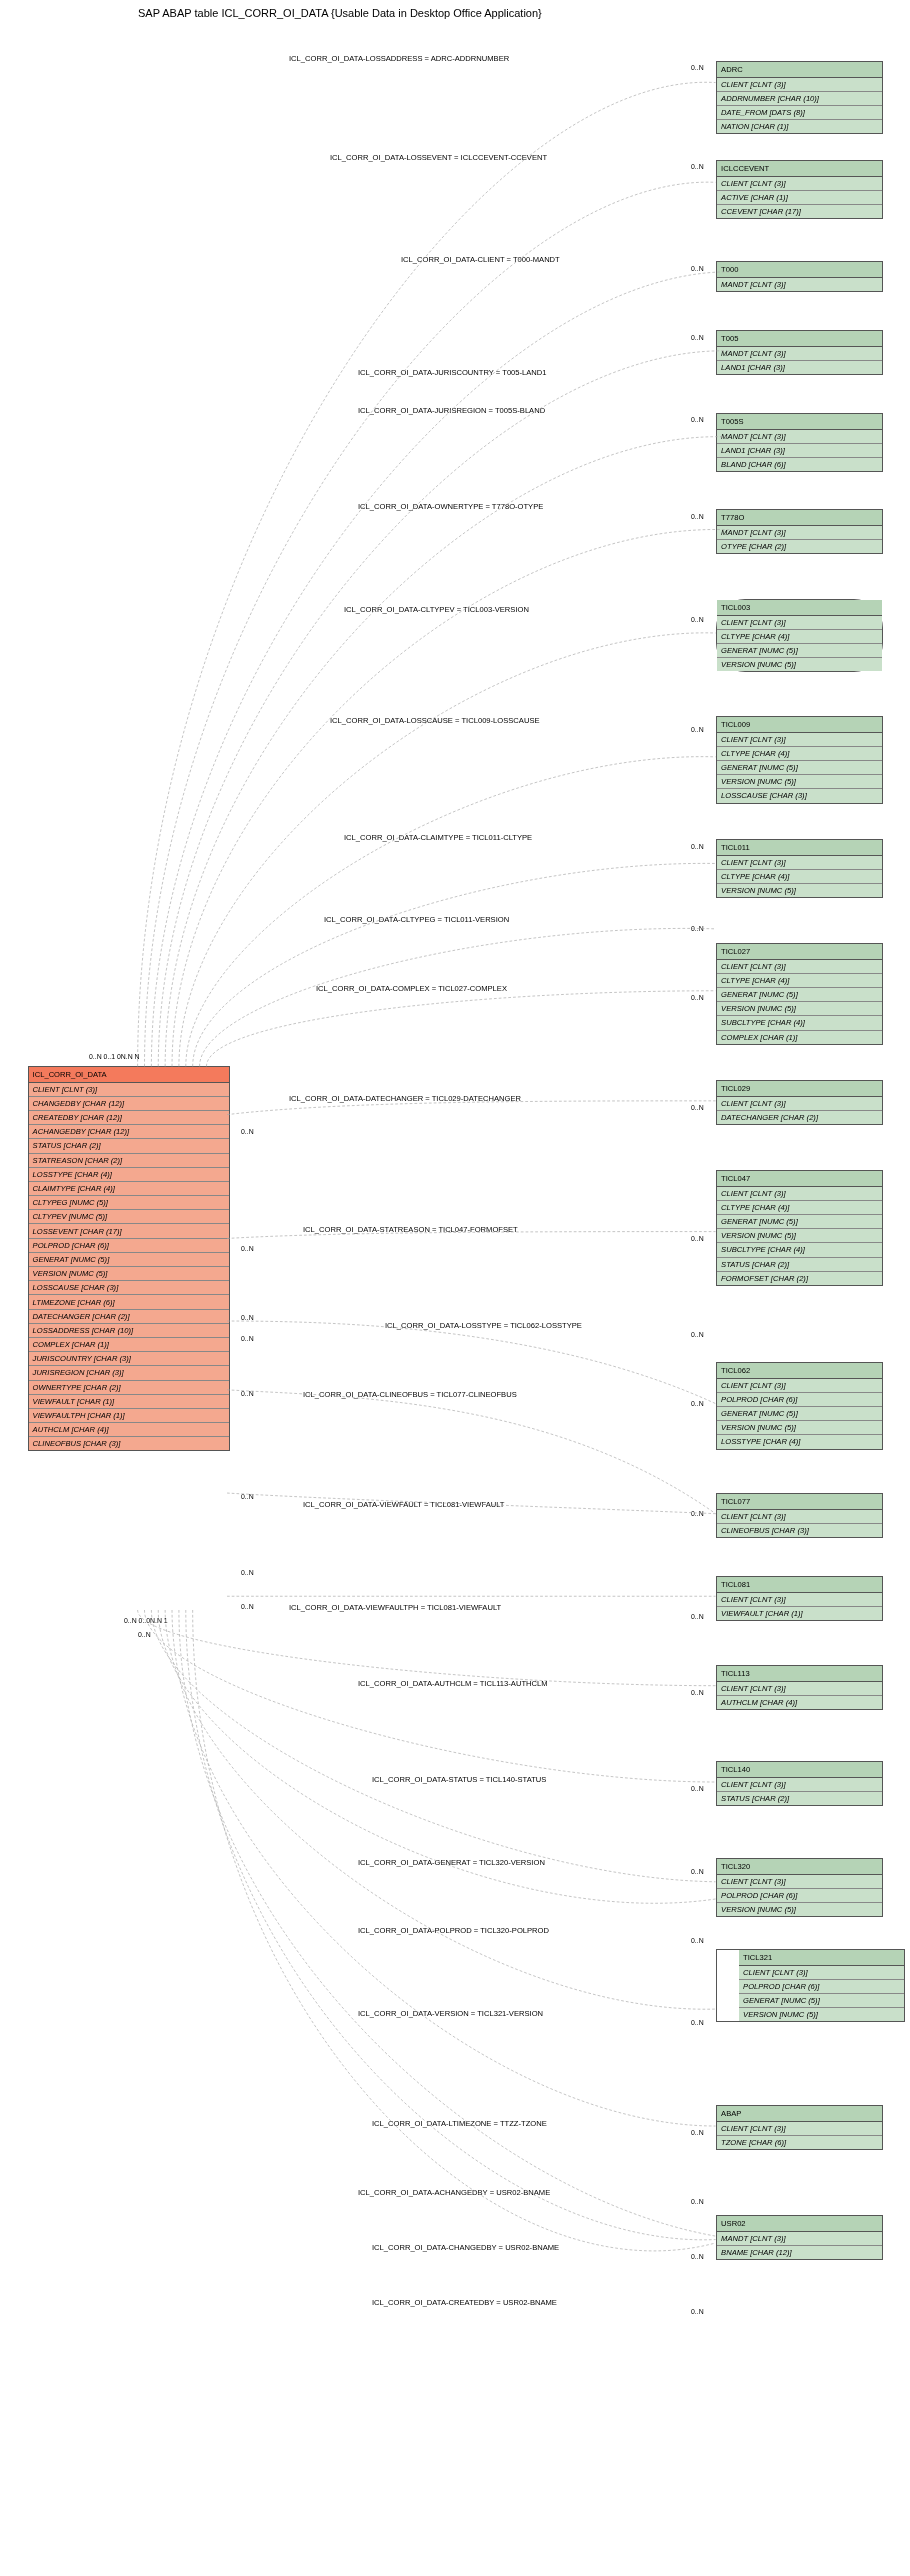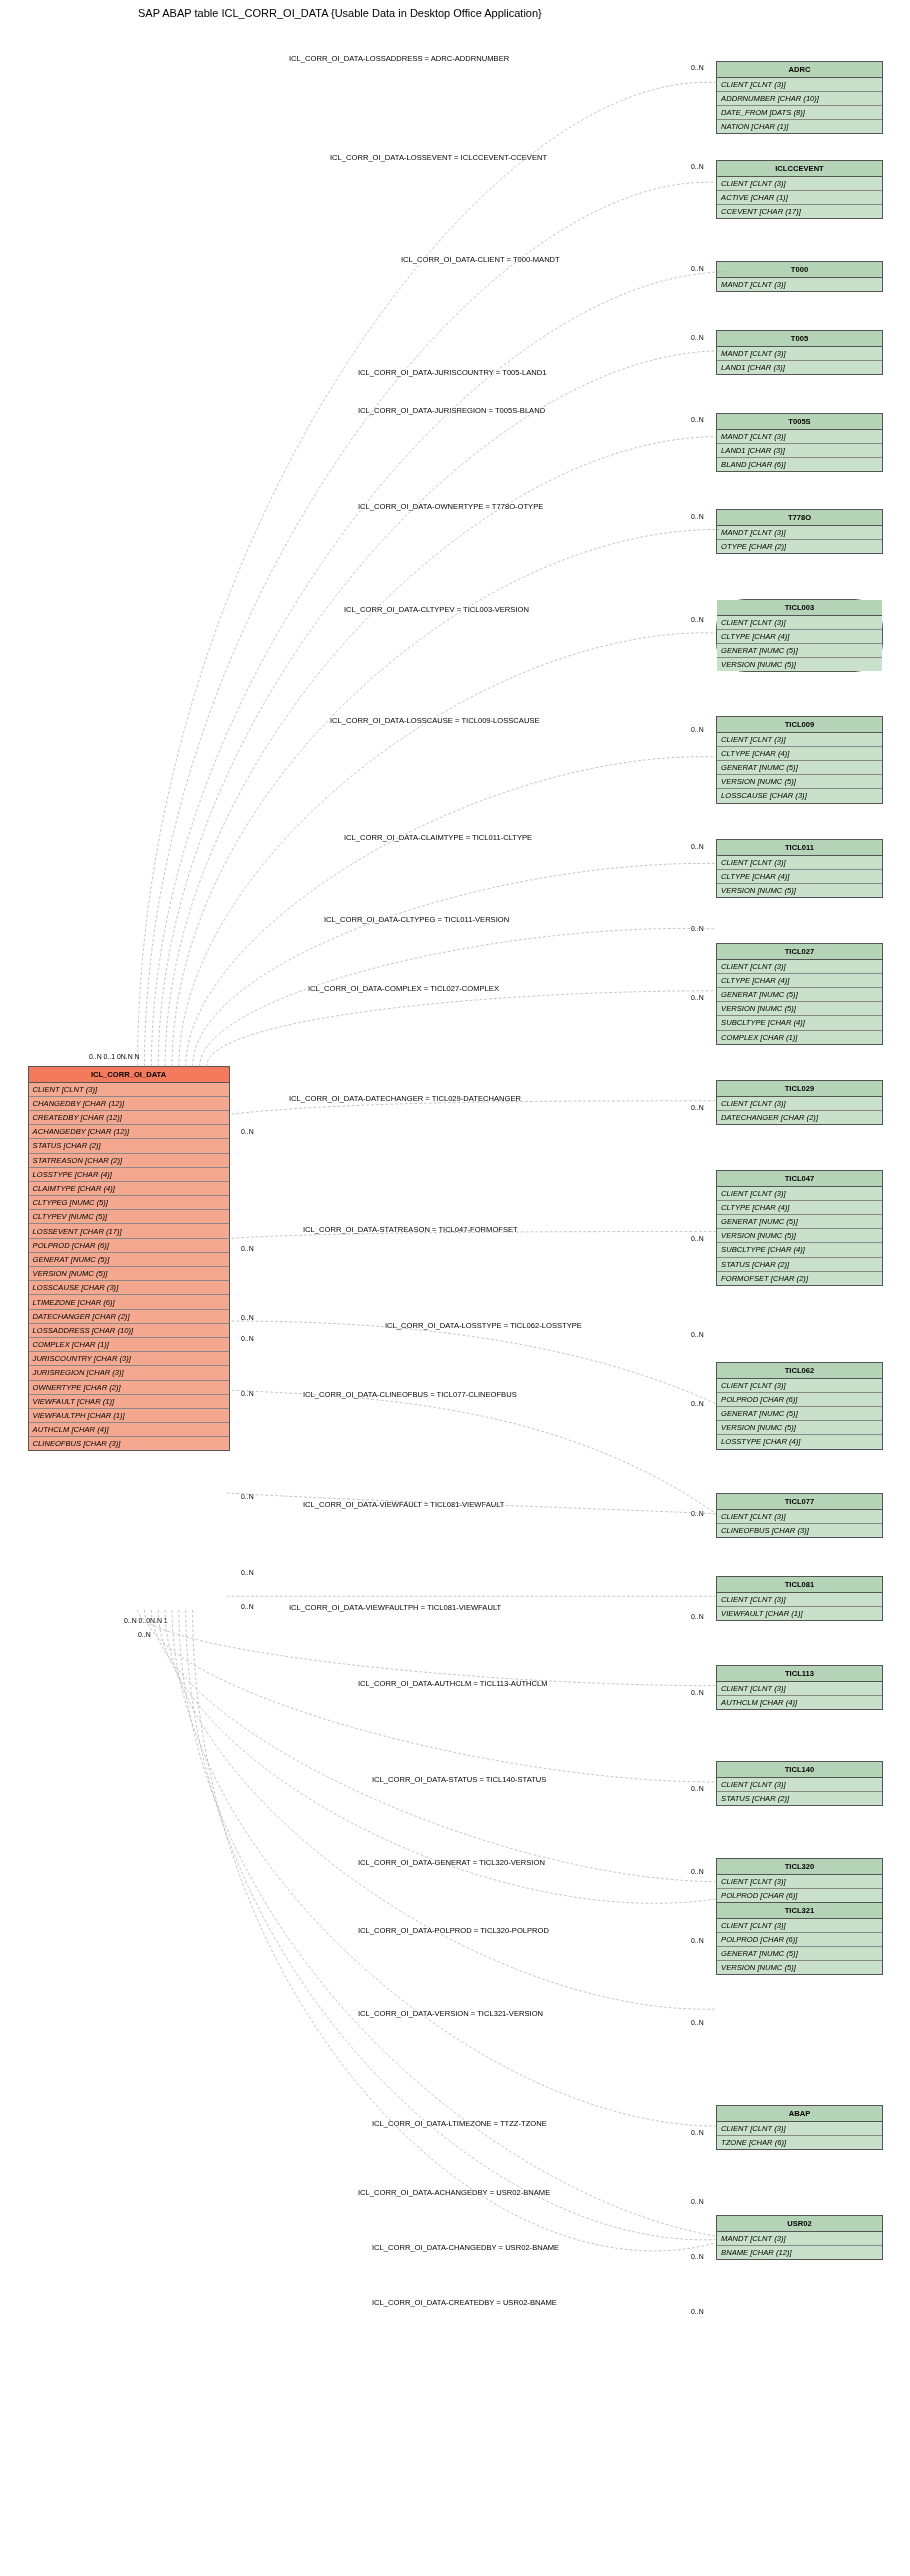--- a/index.html
+++ b/index.html
@@ -1,19 +1,19 @@
 <!DOCTYPE html>
 <html style="font-size:11px"><head>
 <meta charset="utf-8">
 <style>
 body{margin:0;padding:0;font-family:Arial,Helvetica,sans-serif;font-size:7.6px;background:#fff;color:#000}
 .canvas{position:relative;width:911px;height:2576px}
 .title{position:absolute;left:138px;top:6.9px;font-size:11px}
 .entity{position:absolute;border:0.7px solid #555}
-.entity .hdr{text-align:center;font-weight:bold;padding:2.8px 4.1px;border-bottom:0.7px solid #555}
+.entity .hdr{font-weight:normal;padding:2.8px 4.1px;border-bottom:0.7px solid #555}
 .entity .row{padding:2.1px 4.1px;border-bottom:0.7px solid #888;font-style:italic;white-space:nowrap}
 .entity .row:last-child{border-bottom:none}
 .main .hdr{background:#f47a5c}
 .main .row{background:#f4a88f}
 .ref .hdr{background:#b5d3b6}
 .ref .row{background:#c9e0ca}
 .rel{position:absolute;font-size:7.6px;white-space:nowrap}
 .card{position:absolute;font-size:6.9px;white-space:nowrap}
 svg{position:absolute;left:0;top:0;pointer-events:none}
 path{stroke:#aaa;stroke-width:1;stroke-dasharray:4 3;fill:none}
@@ -160,21 +160,21 @@
         <div class="hdr">TICL140</div>
         <div class="row">CLIENT [CLNT (3)]</div>
         <div class="row">STATUS [CHAR (2)]</div>
       </div>
       <div class="entity ref" style="left: 716px; top: 1858px; width: 165px;">
         <div class="hdr">TICL320</div>
         <div class="row">CLIENT [CLNT (3)]</div>
         <div class="row">POLPROD [CHAR (6)]</div>
         <div class="row">VERSION [NUMC (5)]</div>
       </div>
-      <div class="entity ref" style="left: 716px; top: 1902px; width: 165px;">
+      <div class="entity ref" style="left: 716px; top: 1949px; width: 165px; padding-left: 22px;">
         <div class="hdr">TICL321</div>
         <div class="row">CLIENT [CLNT (3)]</div>
         <div class="row">POLPROD [CHAR (6)]</div>
         <div class="row">GENERAT [NUMC (5)]</div>
         <div class="row">VERSION [NUMC (5)]</div>
       </div>
       <div class="entity ref" style="left: 716px; top: 2105px; width: 165px;">
         <div class="hdr">ABAP</div>
         <div class="row">CLIENT [CLNT (3)]</div>
         <div class="row">TZONE [CHAR (6)]</div>
@@ -200,21 +200,21 @@
       <div class="rel" style="left: 358px; top: 502px;">ICL_CORR_OI_DATA-OWNERTYPE = T778O-OTYPE</div>
       <div class="card" style="left: 691px; top: 513px;">0..N</div>
       <div class="rel" style="left: 344px; top: 605px;">ICL_CORR_OI_DATA-CLTYPEV = TICL003-VERSION</div>
       <div class="card" style="left: 691px; top: 616px;">0..N</div>
       <div class="rel" style="left: 330px; top: 716px;">ICL_CORR_OI_DATA-LOSSCAUSE = TICL009-LOSSCAUSE</div>
       <div class="card" style="left: 691px; top: 726px;">0..N</div>
       <div class="rel" style="left: 344px; top: 833px;">ICL_CORR_OI_DATA-CLAIMTYPE = TICL011-CLTYPE</div>
       <div class="card" style="left: 691px; top: 843px;">0..N</div>
       <div class="rel" style="left: 324px; top: 915px;">ICL_CORR_OI_DATA-CLTYPEG = TICL011-VERSION</div>
       <div class="card" style="left: 691px; top: 925px;">0..N</div>
-      <div class="rel" style="left: 308px; top: 984px;">ICL_CORR_OI_DATA-COMPLEX = TICL027-COMPLEX</div>
+      <div class="rel" style="left: 316px; top: 984px;">ICL_CORR_OI_DATA-COMPLEX = TICL027-COMPLEX</div>
       <div class="card" style="left: 691px; top: 994px;">0..N</div>
       <div class="rel" style="left: 289px; top: 1094px;">ICL_CORR_OI_DATA-DATECHANGER = TICL029-DATECHANGER</div>
       <div class="card" style="left: 691px; top: 1104px;">0..N</div>
       <div class="rel" style="left: 303px; top: 1225px;">ICL_CORR_OI_DATA-STATREASON = TICL047-FORMOFSET</div>
       <div class="card" style="left: 691px; top: 1235px;">0..N</div>
       <div class="rel" style="left: 385px; top: 1321px;">ICL_CORR_OI_DATA-LOSSTYPE = TICL062-LOSSTYPE</div>
       <div class="card" style="left: 691px; top: 1331px;">0..N</div>
       <div class="rel" style="left: 303px; top: 1390px;">ICL_CORR_OI_DATA-CLINEOFBUS = TICL077-CLINEOFBUS</div>
       <div class="card" style="left: 691px; top: 1400px;">0..N</div>
       <div class="rel" style="left: 303px; top: 1500px;">ICL_CORR_OI_DATA-VIEWFAULT = TICL081-VIEWFAULT</div>

